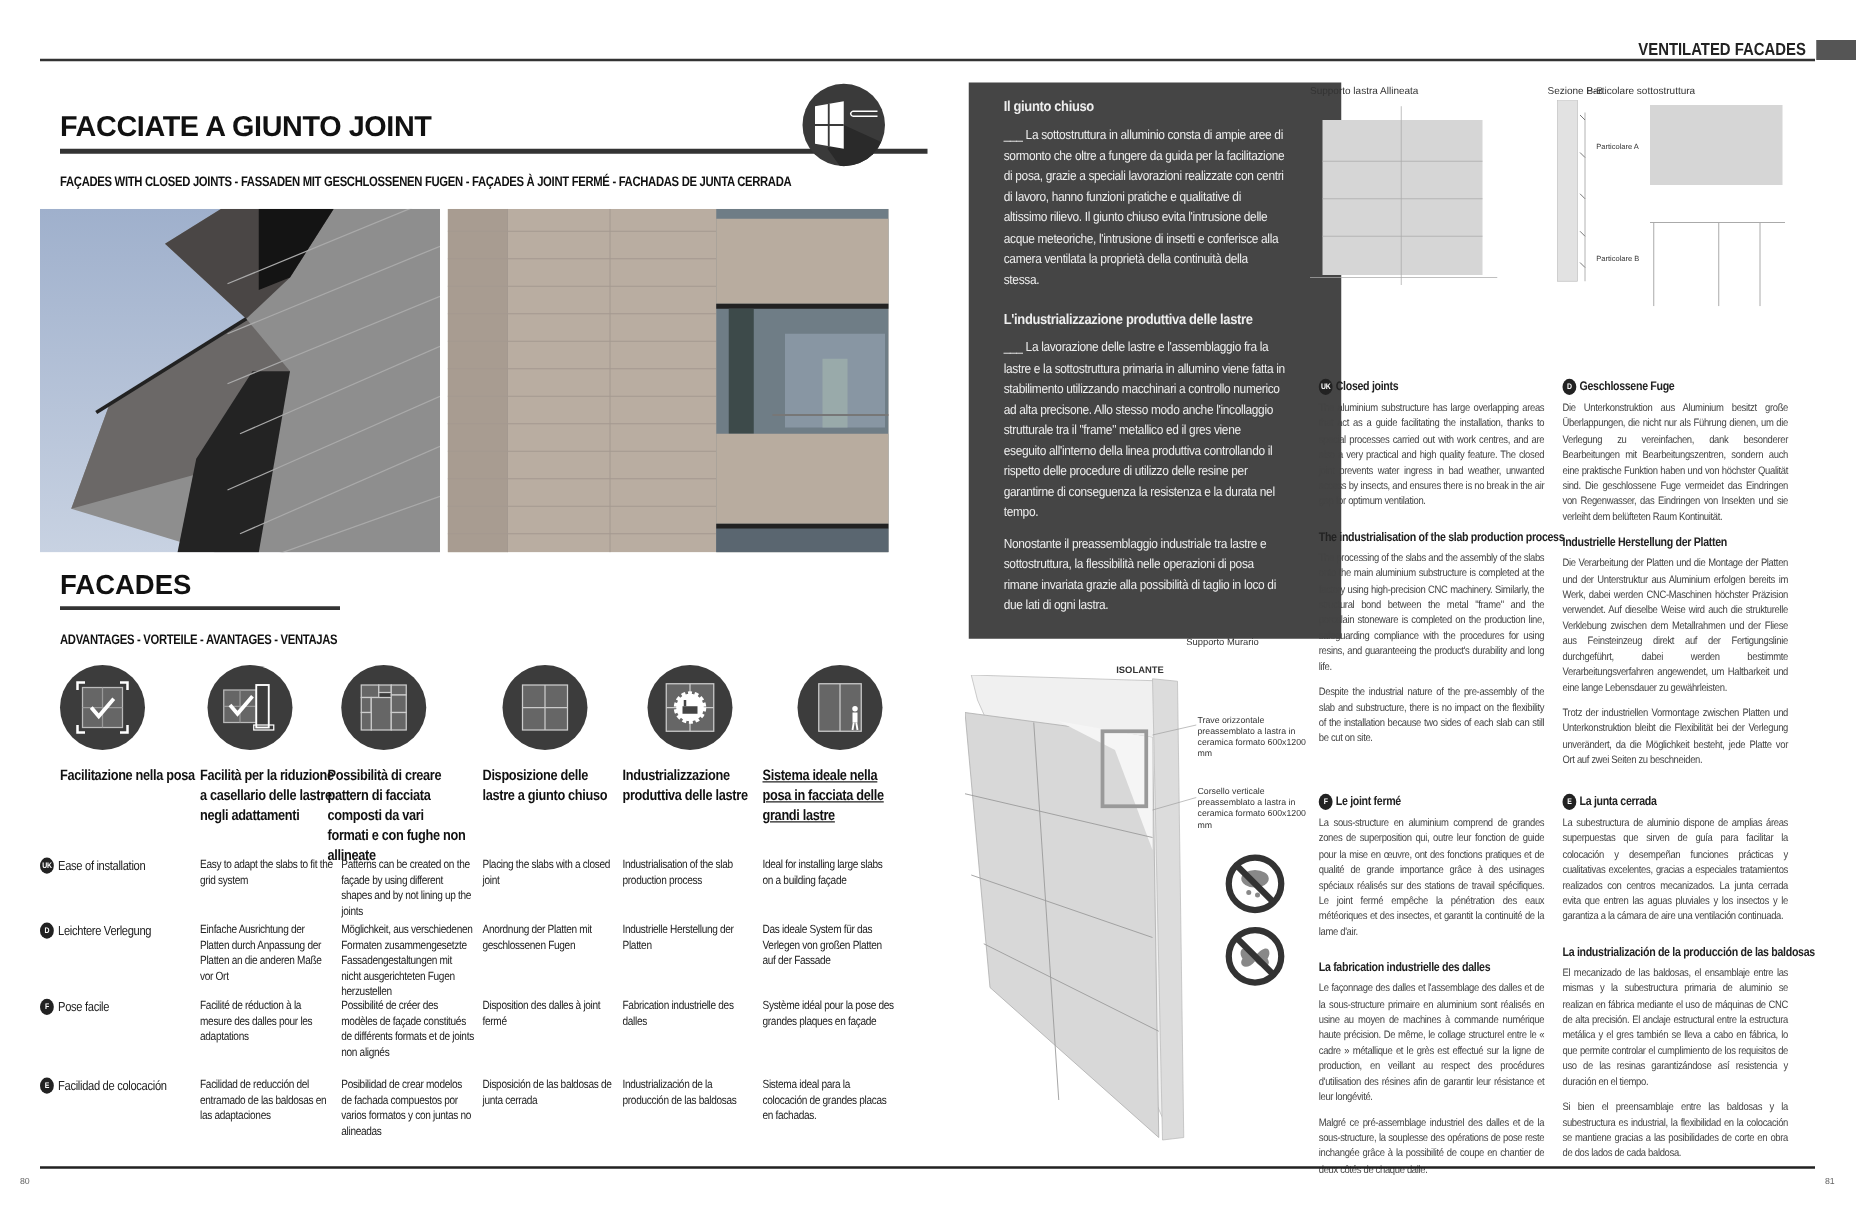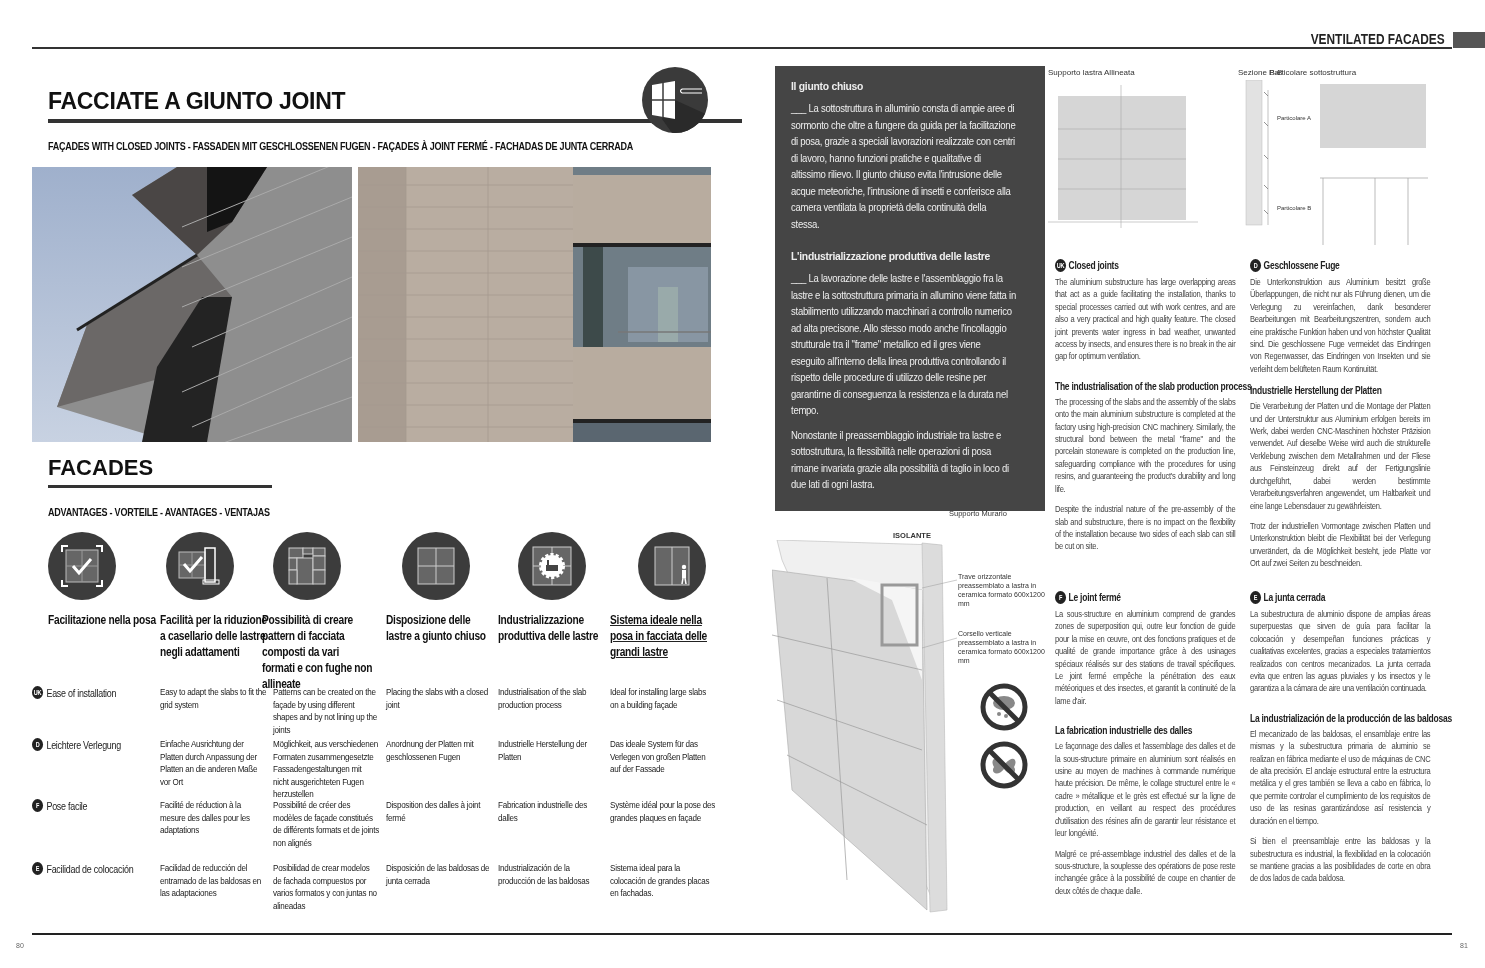--- a/index.html
+++ b/index.html
@@ -18,25 +18,25 @@
 .vantaggi{left:48px;top:455px;font-size:22px;font-weight:900;color:#111;}
 .vline{left:48px;top:485px;width:224px;height:3px;background:#333;}
 .advsub{left:48px;top:506px;font-size:11px;font-weight:bold;transform:scaleX(0.82);transform-origin:left;white-space:nowrap;color:#111;}
 .advcol{position:absolute;top:532px;width:112px;}
 .advicon{width:68px;height:68px;border-radius:50%;background:#3c3c3c;margin-left:0;display:flex;align-items:center;justify-content:center;}
 .advtitle{margin-top:12px;font-size:12px;font-weight:bold;line-height:16px;color:#111;transform:scaleX(0.85);transform-origin:left;width:130px;}
 .langrow{position:absolute;left:32px;width:700px;}
 .langlabel{position:absolute;left:0;top:0;font-size:10.5px;display:flex;align-items:center;gap:4px;transform:scaleX(0.85);transform-origin:left;white-space:nowrap;}
 .badge{display:inline-block;width:13px;height:13px;border-radius:50%;background:#222;color:#fff;font-size:6.5px;font-weight:bold;text-align:center;line-height:13px;}
 .langcell{position:absolute;top:0;font-size:9.5px;line-height:12.5px;width:125px;transform:scaleX(0.85);transform-origin:left;color:#222;}
-.darkbox{left:775px;top:66px;width:270px;height:445px;background:#454545;color:#eee;padding:14px 16px;}
+.darkbox{left:775px;top:66px;width:298px;height:445px;background:#454545;color:#eee;padding:14px 28px;}
 .darkbox h3{font-size:11.5px;font-weight:bold;margin-bottom:8px;transform:scaleX(0.9);transform-origin:left;white-space:nowrap;}
 .darkbox p{font-size:10.6px;line-height:16.5px;margin-bottom:8px;transform:scaleX(0.9);transform-origin:left;width:250px;}
 .drawlabel{font-size:8px;color:#333;}
-.textcol{position:absolute;width:180px;}
+.textcol{position:absolute;width:180px;margin-top:44px;}
 .textcol h4{font-size:10px;font-weight:bold;display:flex;align-items:center;gap:3px;margin-bottom:4px;transform:scaleX(0.85);transform-origin:left;white-space:nowrap;}
 .textcol p{font-size:8.6px;line-height:12.4px;color:#444;margin-bottom:8px;text-align:justify;transform:scaleX(0.88);transform-origin:left;width:205px;}
 .bottomline{left:32px;top:933px;width:1420px;height:2px;background:#222;}
 .pagenum{top:942px;font-size:7px;color:#666;}
 </style>
 </head>
 <body>
 
 <div class="abs topline"></div>
 <div class="abs running">VENTILATED FACADES</div>

